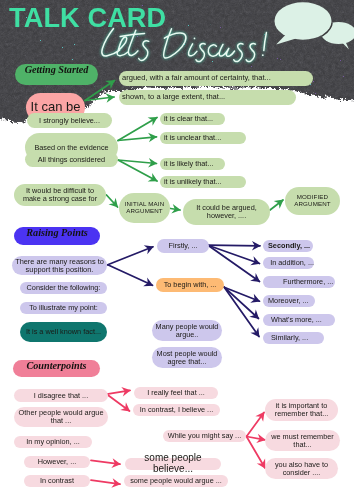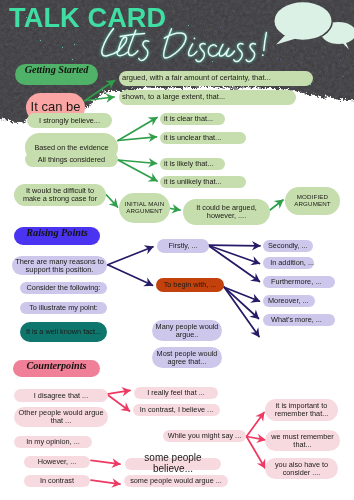--- a/index.html
+++ b/index.html
@@ -239,45 +239,48 @@
   <div class="pill" style="left:20px;top:302px;width:87px;height:12px;background:#cdc7ec;font-size:7.3px;">
     <span>To illustrate my point:</span>
     </div>
   <div class="pill" style="left:20px;top:322px;width:87px;height:20px;background:#0f766e;font-size:7.3px;">
     <span>It is a well known fact...</span>
     </div>
 
   <div class="pill" style="left:157px;top:239px;width:52px;height:14px;background:#cdc7ec;font-size:7.3px;">
     <span>Firstly, ...</span>
     </div>
-  <div class="pill" style="left:156px;top:278px;width:68px;height:14px;background:#c2410c;font-size:7.3px;">
+  <div class="pill" style="left:156px;top:278px;width:68px;height:14px;background:#fdba74;font-size:7.3px;">
     <span>To begin with, ...</span>
     </div>
 
   <div class="pill" style="left:152px;top:320px;width:70px;height:21px;background:#cdc7ec;font-size:7.3px;">
     <span>Many people would argue..</span>
     </div>
   <div class="pill" style="left:152px;top:347px;width:70px;height:21px;background:#cdc7ec;font-size:7.3px;">
     <span>Most people would agree that...</span>
     </div>
 
-  <div class="pill lft" style="left:263px;top:240px;width:50px;height:12px;background:#cdc7ec;font-size:7.3px;padding-left:5px;">
+  <div class="pill lft" style="left:263px;top:240px;width:50px;height:12px;background:#cdc7ec;font-size:7.3px;padding-left:5px;font-weight:bold;">
     <span>Secondly, ...</span>
     </div>
   <div class="pill lft" style="left:263px;top:257px;width:51px;height:12px;background:#cdc7ec;font-size:7.3px;padding-left:5px;justify-content:flex-end;">
     <span>In addition, ...</span>
     </div>
-  <div class="pill lft" style="left:263px;top:276px;width:72px;height:12px;background:#cdc7ec;font-size:7.3px;padding-left:8px;">
+  <div class="pill lft" style="left:263px;top:276px;width:72px;height:12px;background:#cdc7ec;font-size:7.3px;padding-left:20px;">
     <span>Furthermore, ...</span>
     </div>
   <div class="pill lft" style="left:263px;top:295px;width:52px;height:12px;background:#cdc7ec;font-size:7.3px;padding-left:5px;">
     <span>Moreover, ...</span>
     </div>
   <div class="pill lft" style="left:263px;top:314px;width:72px;height:12px;background:#cdc7ec;font-size:7.3px;padding-left:8px;">
     <span>What's more, ...</span>
+    </div>
+  <div class="pill lft" style="left:263px;top:332px;width:61px;height:12px;background:#cdc7ec;font-size:7.3px;padding-left:8px;">
+    <span>Similarly, ...</span>
     </div>
 
   <svg class="layer" width="354" height="500" viewBox="0 0 354 500">
     <defs>
       <marker id="api" markerWidth="7" markerHeight="7" refX="4.95" refY="3.5" orient="auto" markerUnits="strokeWidth">
         <path d="M0.35,0.75 L5.4,3.5 L0.35,6.25 L1.95,3.5 Z" fill="#ee3a63"></path>
       </marker>
     </defs>
     <g stroke="#ee3a63" stroke-width="1.75" fill="none" marker-end="url(#api)" stroke-linecap="round">
       <path d="M106.8,394.2 L130,390.4"></path>

